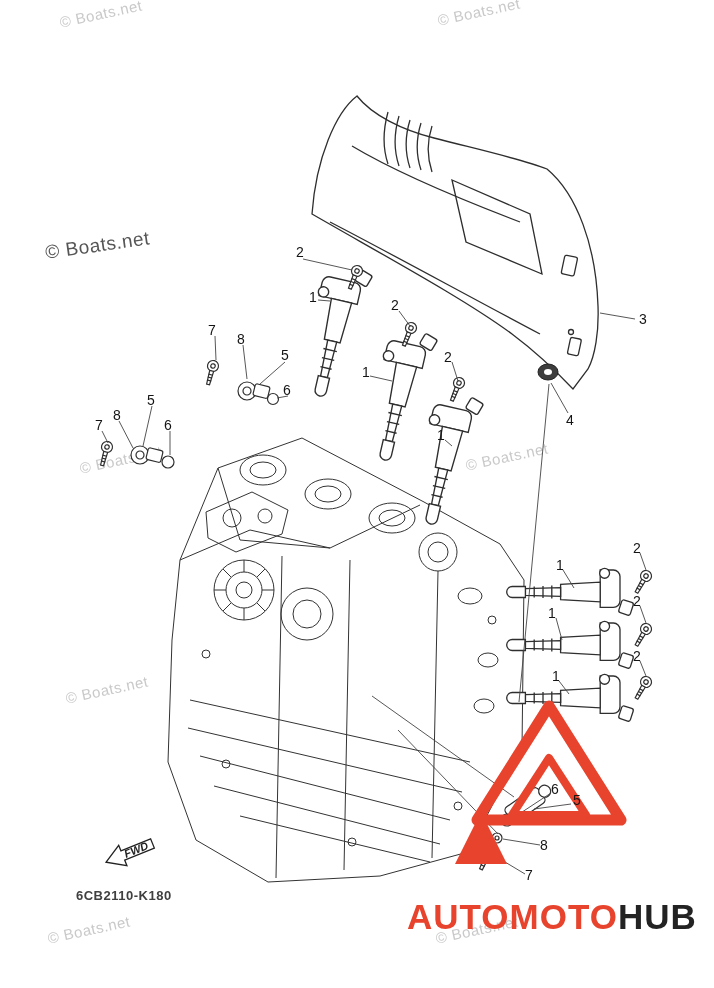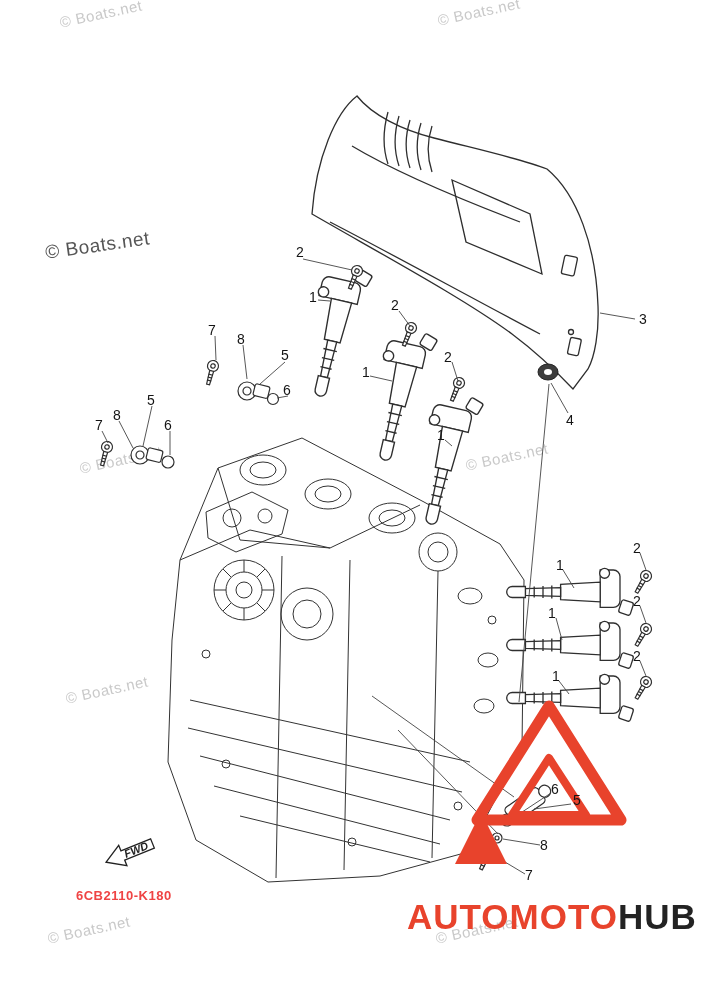--- a/index.html
+++ b/index.html
@@ -13,21 +13,21 @@
     position:absolute; white-space:nowrap;
     transform-origin:left top; letter-spacing:.5px;
     user-select:none;
   }
   .callout {
     position:absolute; font-size:14px; color:#141414;
     transform:translate(-50%,-50%); line-height:1;
   }
   .part-code {
     position:absolute; left:76px; top:888px;
-    font-size:13px; font-weight:bold; color:#ef4444; letter-spacing:.5px;
+    font-size:13px; font-weight:bold; color:#404040; letter-spacing:.5px;
   }
   .logo-text {
     position:absolute; left:407px; top:899px;
     font-size:35px; font-weight:bold; letter-spacing:1px;
     white-space:nowrap; line-height:1;
   }
   svg.overlay { position:absolute; left:0; top:0; display:block; }
 </style>
 </head>
 <body>

